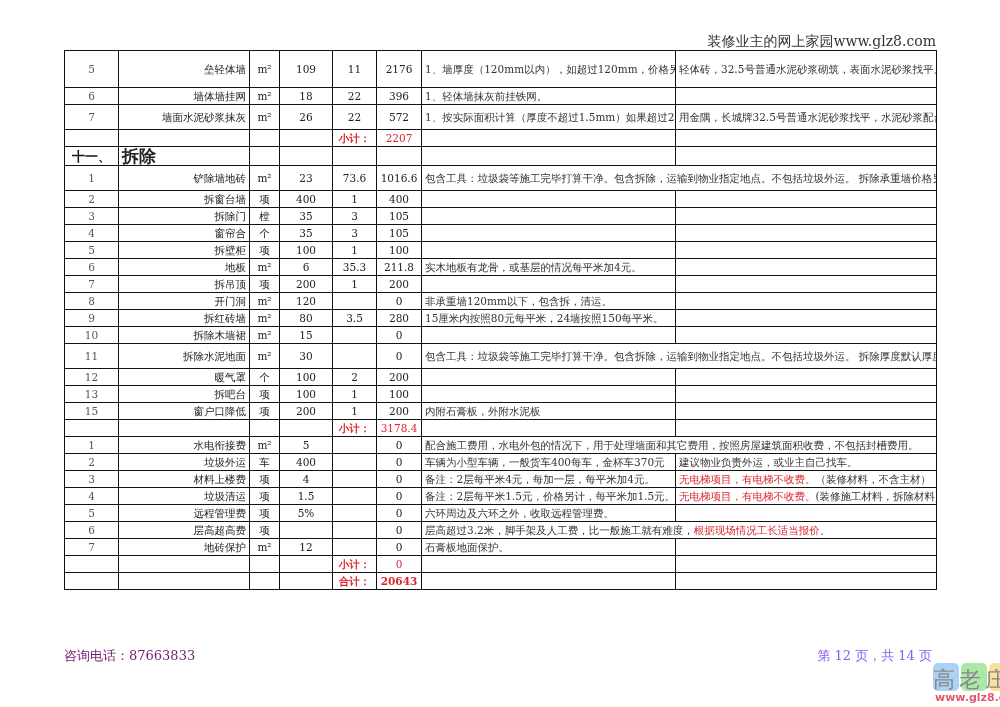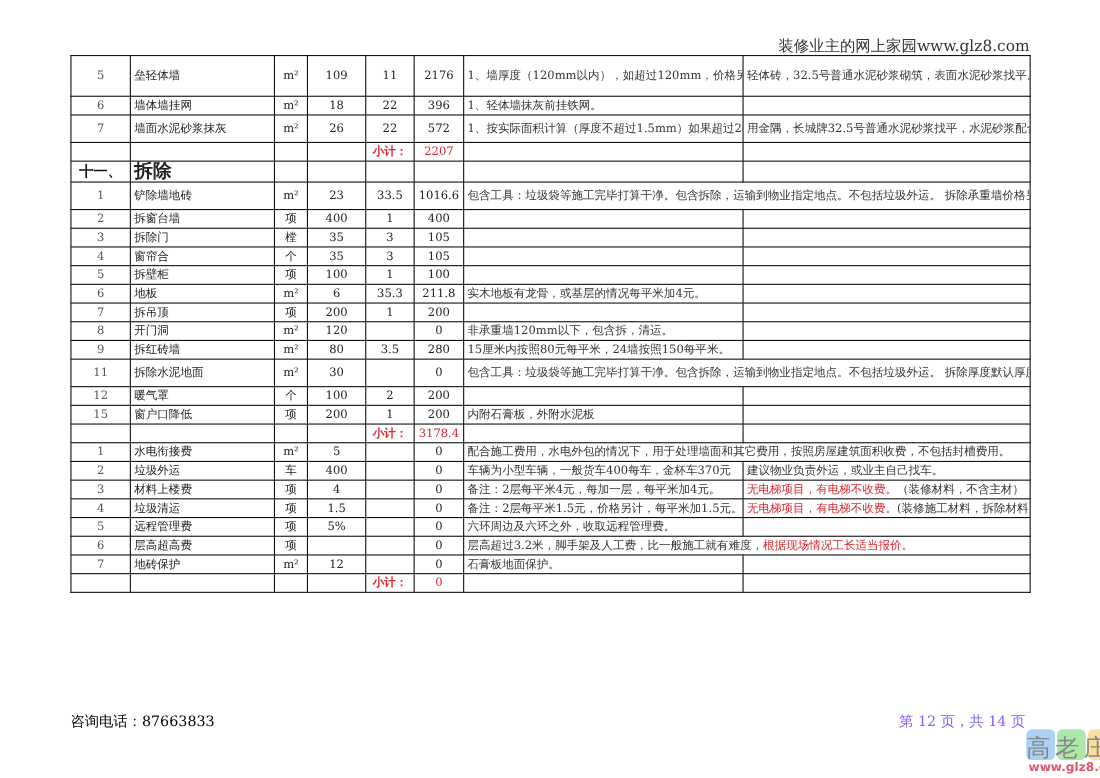--- a/index.html
+++ b/index.html
@@ -2,30 +2,30 @@
 <html><head>
 <meta charset="utf-8">
 <style>
   html, body { margin:0; padding:0; background:#ffffff; }
   body { width:1000px; height:707px; position:relative; overflow:hidden;
          font-family:"DejaVu Serif","Liberation Serif",serif; color:#222; }
   .site-title { position:absolute; top:33px; right:64px; font-size:14px; color:#333; }
   table.sheet { position:absolute; left:64px; top:50px; width:872px; border-collapse:collapse; table-layout:fixed; }
   table.sheet td { border:1.5px solid #111; padding:0 3px; font-size:10.5px; height:16px; line-height:13px; overflow:hidden; white-space:nowrap; }
   td.c-no { text-align:center; color:#555; font-size:9.5px; }
-  td.c-name { font-size:11px; }
+  td.c-name { font-size:11px;text-align:right; }
   td.c-unit, td.c-price, td.c-qty, td.c-amt { text-align:center; font-size:11px; }
   td.c-note, td.c-note2 { font-size:8.5px; color:#333; white-space:normal; line-height:11px; }
   tr.tall td { height:36px; }
   tr.mid td { height:24px; }
   tr.section td { font-weight:bold; font-size:17px; height:18px; }
   tr.section td.c-no { font-size:13px; color:#111; }
   .red { color:#d9272e; }
   .red-bold { color:#d9272e; font-weight:bold; }
-  .footer-left { position:absolute; left:64px; top:647px; font-size:13px; color:#000000; }
+  .footer-left { position:absolute; left:64px; top:647px; font-size:13px; color:#701a75; }
   .footer-right { position:absolute; right:68px; top:647px; font-size:13px; color:#8b5cf6; }
   .logo { position:absolute; left:884px; top:663px; width:112px; height:42px;margin-left:47px; }
   .logo .blk { position:absolute; top:0; width:26px; height:28px; border-radius:5px; opacity:0.75; }
   .logo .chars { position:absolute; top:2px; left:2px; font-size:22px; color:#888; letter-spacing:4px; font-family:"DejaVu Sans",sans-serif; }
   .logo .url { position:absolute; top:28px; left:4px; font-size:11px; color:#e2566f; font-family:"DejaVu Sans",sans-serif; font-weight:bold; }
 </style>
 </head>
 <body>
 
 <div class="site-title">装修业主的网上家园www.glz8.com</div>
@@ -90,21 +90,21 @@
         <td></td>
         <td></td>
         <td></td>
         <td></td>
       </tr>
       <tr class="mid">
         <td class="c-no">1</td>
         <td class="c-name">铲除墙地砖</td>
         <td class="c-unit">m²</td>
         <td class="c-price">23</td>
-        <td class="c-qty">33.5</td>
+        <td class="c-qty">73.6</td>
         <td class="c-amt">1016.6</td>
         <td class="c-note" colspan="2"><span>包含工具：垃圾袋等施工完毕打算干净。包含拆除，运输到物业指定地点。不包括垃圾外运。 拆除承重墙价格另议。水泥地面3CM以内。</span></td>
       </tr>
       <tr>
         <td class="c-no">2</td>
         <td class="c-name">拆窗台墙</td>
         <td class="c-unit">项</td>
         <td class="c-price">400</td>
         <td class="c-qty">1</td>
         <td class="c-amt">400</td>
@@ -174,40 +174,60 @@
       <tr>
         <td class="c-no">9</td>
         <td class="c-name">拆红砖墙</td>
         <td class="c-unit">m²</td>
         <td class="c-price">80</td>
         <td class="c-qty">3.5</td>
         <td class="c-amt">280</td>
         <td class="c-note">15厘米内按照80元每平米，24墙按照150每平米。</td>
         <td class="c-note2"><span></span></td>
       </tr>
+      <tr>
+        <td class="c-no">10</td>
+        <td class="c-name">拆除木墙裙</td>
+        <td class="c-unit">m²</td>
+        <td class="c-price">15</td>
+        <td class="c-qty"></td>
+        <td class="c-amt">0</td>
+        <td class="c-note"></td>
+        <td class="c-note2"><span></span></td>
+      </tr>
       <tr class="mid">
         <td class="c-no">11</td>
         <td class="c-name">拆除水泥地面</td>
         <td class="c-unit">m²</td>
         <td class="c-price">30</td>
         <td class="c-qty"></td>
         <td class="c-amt">0</td>
         <td class="c-note" colspan="2"><span>包含工具：垃圾袋等施工完毕打算干净。包含拆除，运输到物业指定地点。不包括垃圾外运。 拆除厚度默认厚度为40mm以上，超出5CM每增加10mm每平米增加6元。</span></td>
       </tr>
       <tr>
         <td class="c-no">12</td>
         <td class="c-name">暖气罩</td>
         <td class="c-unit">个</td>
         <td class="c-price">100</td>
         <td class="c-qty">2</td>
         <td class="c-amt">200</td>
         <td class="c-note"></td>
         <td class="c-note2"><span></span></td>
       </tr>
       <tr>
+        <td class="c-no">13</td>
+        <td class="c-name">拆吧台</td>
+        <td class="c-unit">项</td>
+        <td class="c-price">100</td>
+        <td class="c-qty">1</td>
+        <td class="c-amt">100</td>
+        <td class="c-note"></td>
+        <td class="c-note2"><span></span></td>
+      </tr>
+      <tr>
         <td class="c-no">15</td>
         <td class="c-name">窗户口降低</td>
         <td class="c-unit">项</td>
         <td class="c-price">200</td>
         <td class="c-qty">1</td>
         <td class="c-amt">200</td>
         <td class="c-note">内附石膏板，外附水泥板</td>
         <td class="c-note2"><span></span></td>
       </tr>
       <tr>
@@ -288,20 +308,30 @@
         <td class="c-note">石膏板地面保护。</td>
         <td class="c-note2"><span></span></td>
       </tr>
       <tr>
         <td></td>
         <td></td>
         <td></td>
         <td></td>
         <td class="c-qty red-bold">小计：</td>
         <td class="c-amt red">0</td>
+        <td></td>
+        <td></td>
+      </tr>
+      <tr>
+        <td></td>
+        <td></td>
+        <td></td>
+        <td></td>
+        <td class="c-qty red-bold">合计：</td>
+        <td class="c-amt red-bold">20643</td>
         <td></td>
         <td></td>
       </tr>
     </tbody>
 </table>
 
 <div class="footer-left">咨询电话：87663833</div>
 <div class="footer-right">第 12 页，共 14 页</div>
 
 <div class="logo">

